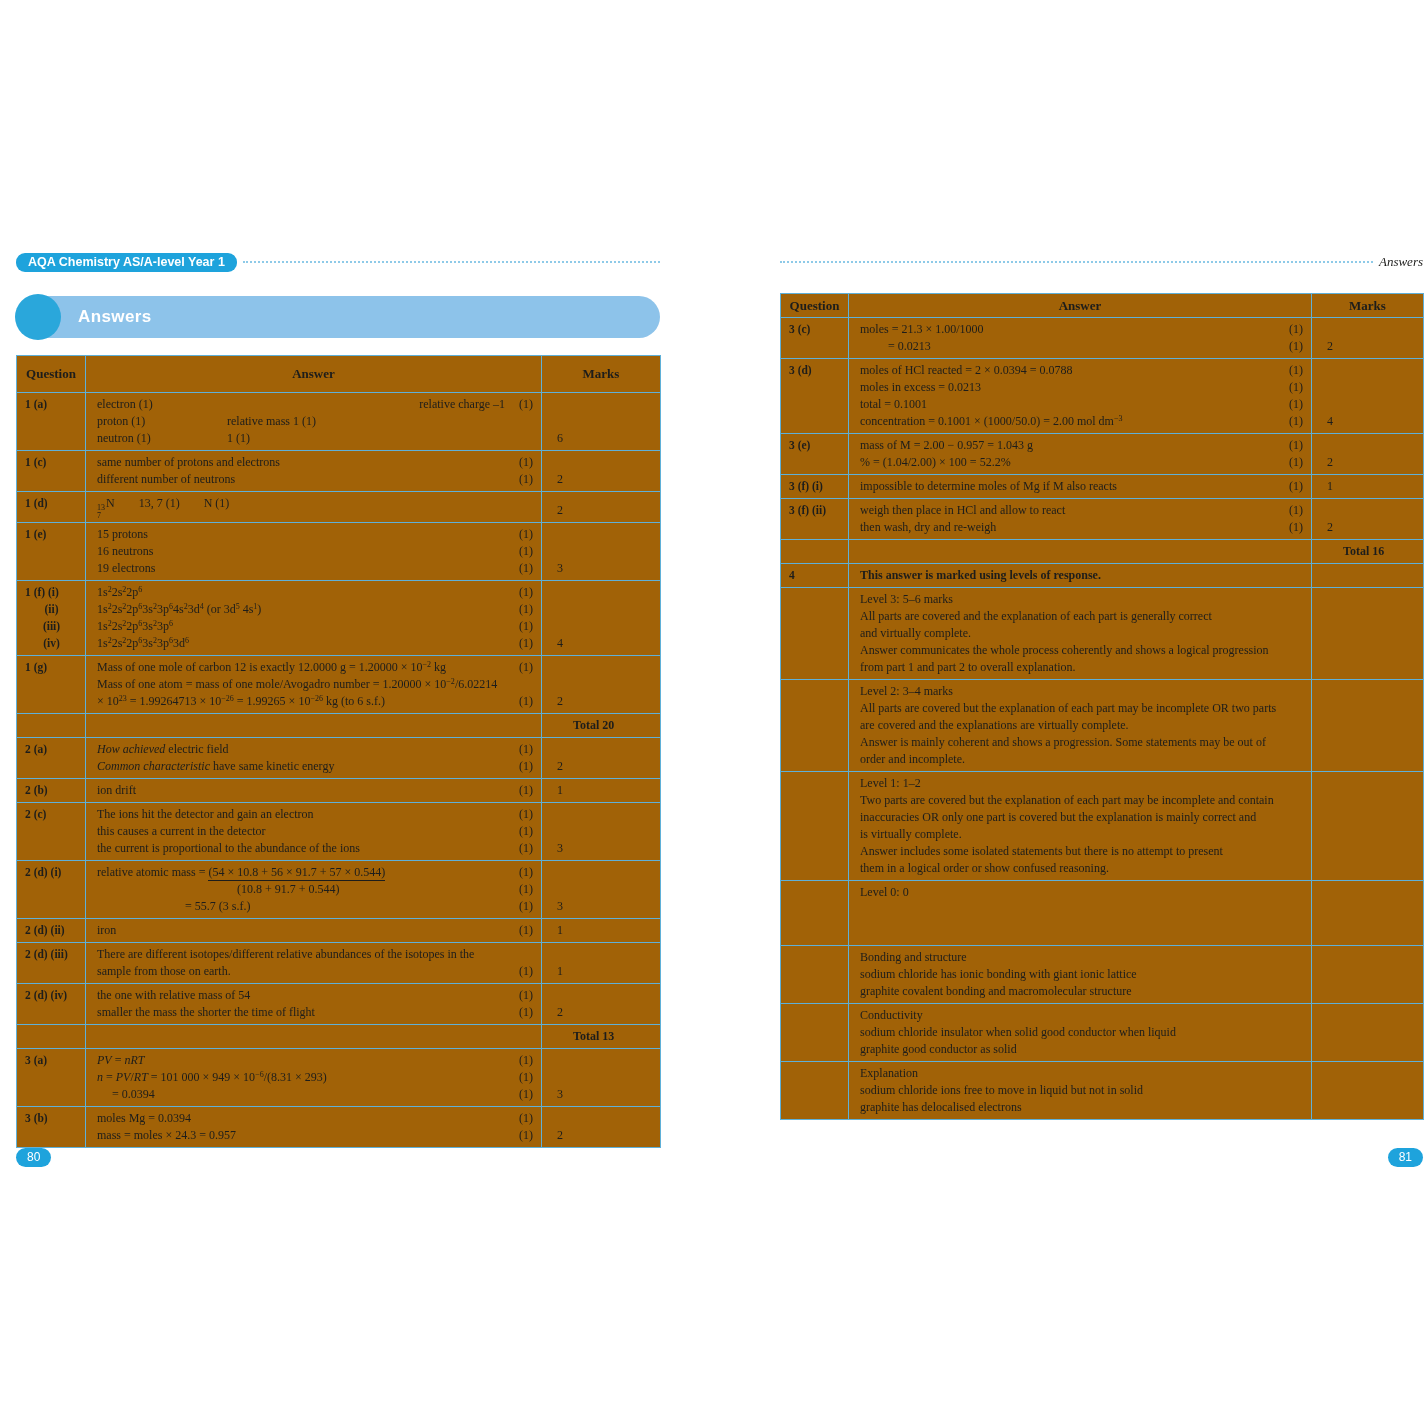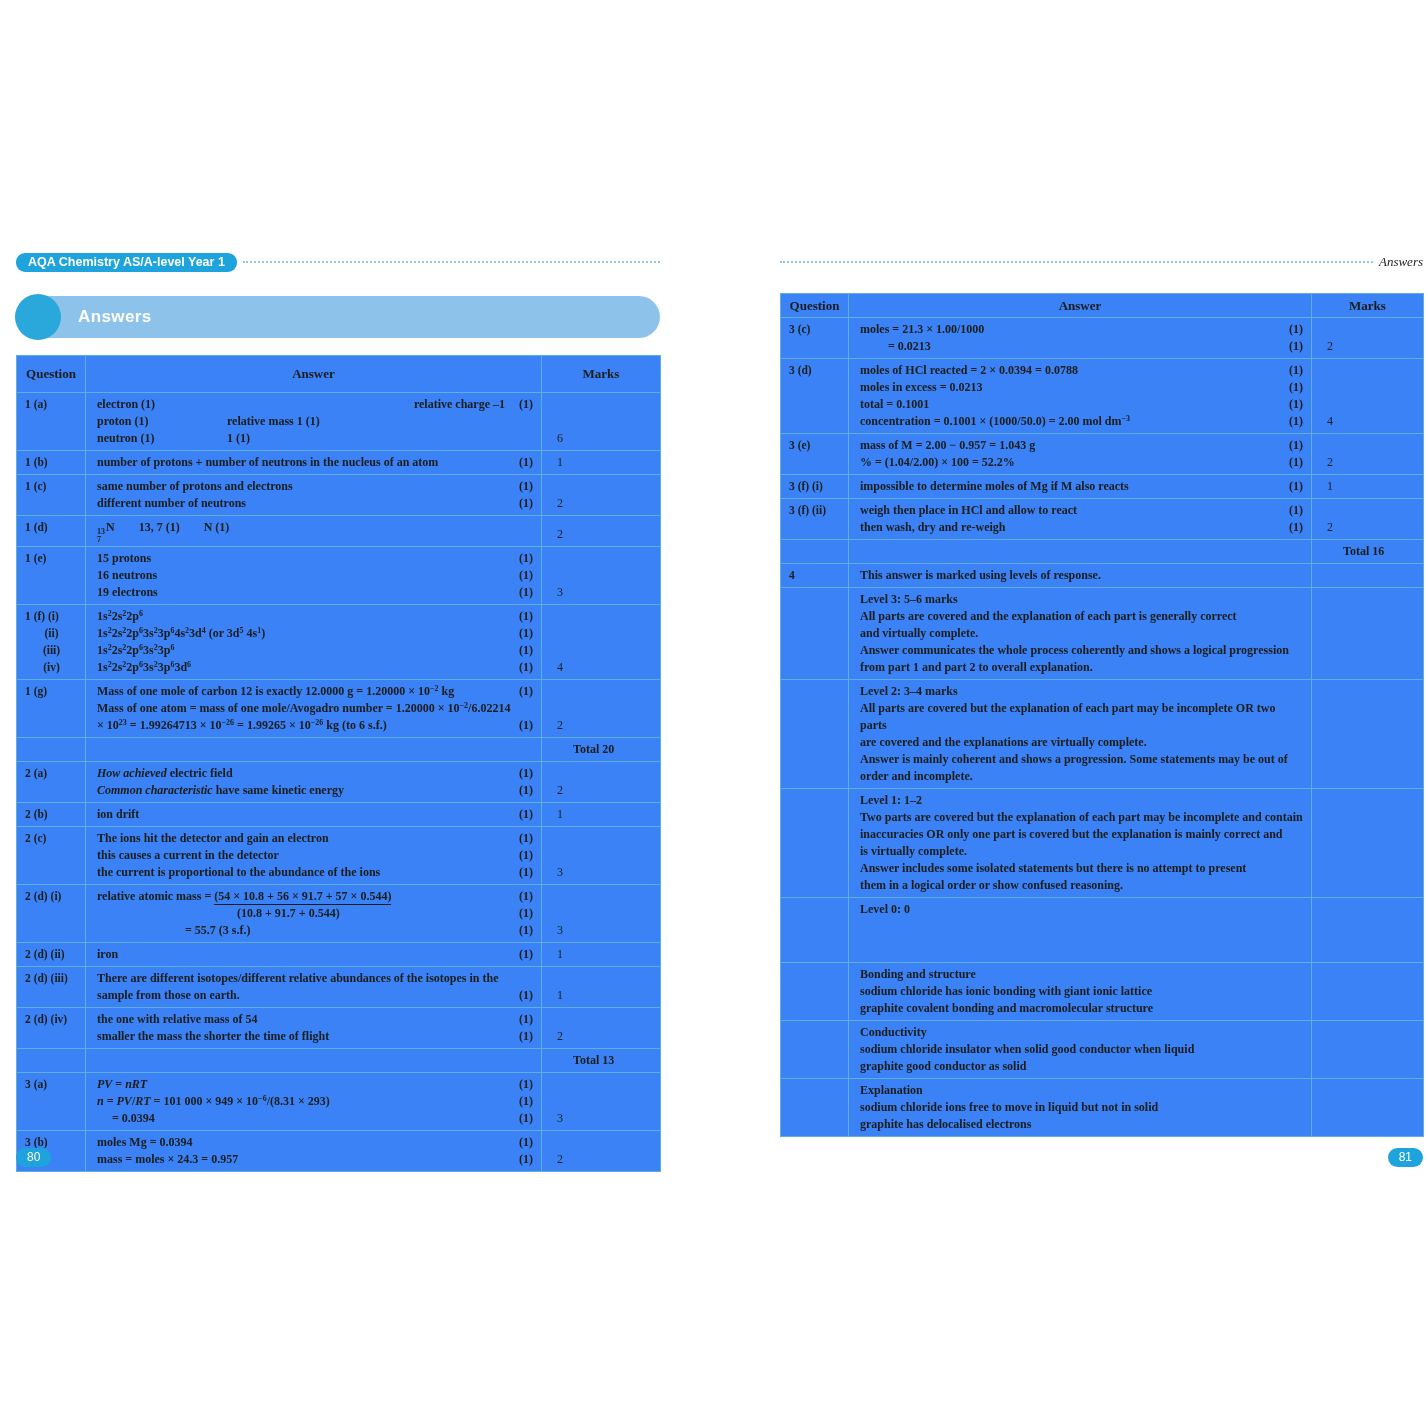--- a/index.html
+++ b/index.html
@@ -21,34 +21,34 @@
   .badge{background:var(--accent);color:#fff;font-family:"Liberation Sans",sans-serif;font-weight:bold;
          font-size:12.5px;line-height:14px;padding:2px 12px 3px;border-radius:9px;white-space:nowrap;}
   .dotted{flex:1;height:0;border-bottom:2px dotted var(--dots);}
   .running-head{font-style:italic;font-size:13px;white-space:nowrap;}
 
   .banner{position:absolute;top:44px;left:0;width:644px;height:42px;background:var(--banner);border-radius:21px;}
   .banner-circle{position:absolute;left:-1px;top:-2px;width:46px;height:46px;border-radius:50%;background:var(--accent2);}
   .banner-title{position:absolute;left:62px;top:11px;color:#fff;font-family:"Liberation Sans",sans-serif;
                 font-weight:bold;font-size:17px;letter-spacing:.4px;}
 
-  table.anstable{position:absolute;left:0;border-collapse:collapse;table-layout:fixed;font-size:12px;background:#3b82f6;}
+  table.anstable{position:absolute;left:0;border-collapse:collapse;table-layout:fixed;font-size:12px;background:#a16207;}
   #table-left{top:103px;width:644px;}
   #table-right{top:41px;width:643px;}
   .anstable td,.anstable th{border:1px solid var(--border);}
   .anstable th{font-weight:bold;font-size:13px;text-align:center;padding:3px;}
   #table-left th{height:30px;}
   #table-right th{height:17px;}
 
   td.qcol{vertical-align:top;font-weight:bold;font-size:11.5px;line-height:17px;
           padding:3px 4px 3px 8px;white-space:nowrap;}
   .qline{line-height:17px;}
   .qsub{text-align:center;padding-right:3px;}
 
-  td.acol{vertical-align:top;padding:3px 8px 3px 11px;line-height:17px;font-weight:bold;}
+  td.acol{vertical-align:top;padding:3px 8px 3px 11px;line-height:17px;}
   td.acol.boldrow{font-weight:bold;}
   .aline{display:flex;position:relative;min-height:17px;line-height:17px;}
   .aline .t{flex:1;}
   .aline .mk{margin-left:6px;white-space:nowrap;}
 
   td.mcol{vertical-align:bottom;padding:3px 6px 3px 15px;line-height:17px;}
   .mtotal{font-weight:bold;padding-left:16px;white-space:nowrap;}
 
   sup{font-size:8px;line-height:0;vertical-align:4.5px;}
   .stack{display:inline-flex;flex-direction:column;font-size:8px;line-height:7.5px;
@@ -108,32 +108,20 @@
               </div>
               <div class="aline">
                 <span class="t">neutron (1)<span class="pos2">1 (1)</span></span>
               </div>
             </td>
             <td class="mcol">
               <div class="mval">6</div>
             </td>
           </tr>
           <tr>
-            <td class="qcol">1 (b)</td>
-            <td class="acol">
-              <div class="aline">
-                <span class="t">number of protons + number of neutrons in the nucleus of an atom</span>
-                <span class="mk">(1)</span>
-              </div>
-            </td>
-            <td class="mcol">
-              <div class="mval">1</div>
-            </td>
-          </tr>
-          <tr>
             <td class="qcol">1 (c)</td>
             <td class="acol">
               <div class="aline">
                 <span class="t">same number of protons and electrons</span>
                 <span class="mk">(1)</span>
               </div>
               <div class="aline">
                 <span class="t">different number of neutrons</span>
                 <span class="mk">(1)</span>
               </div>

